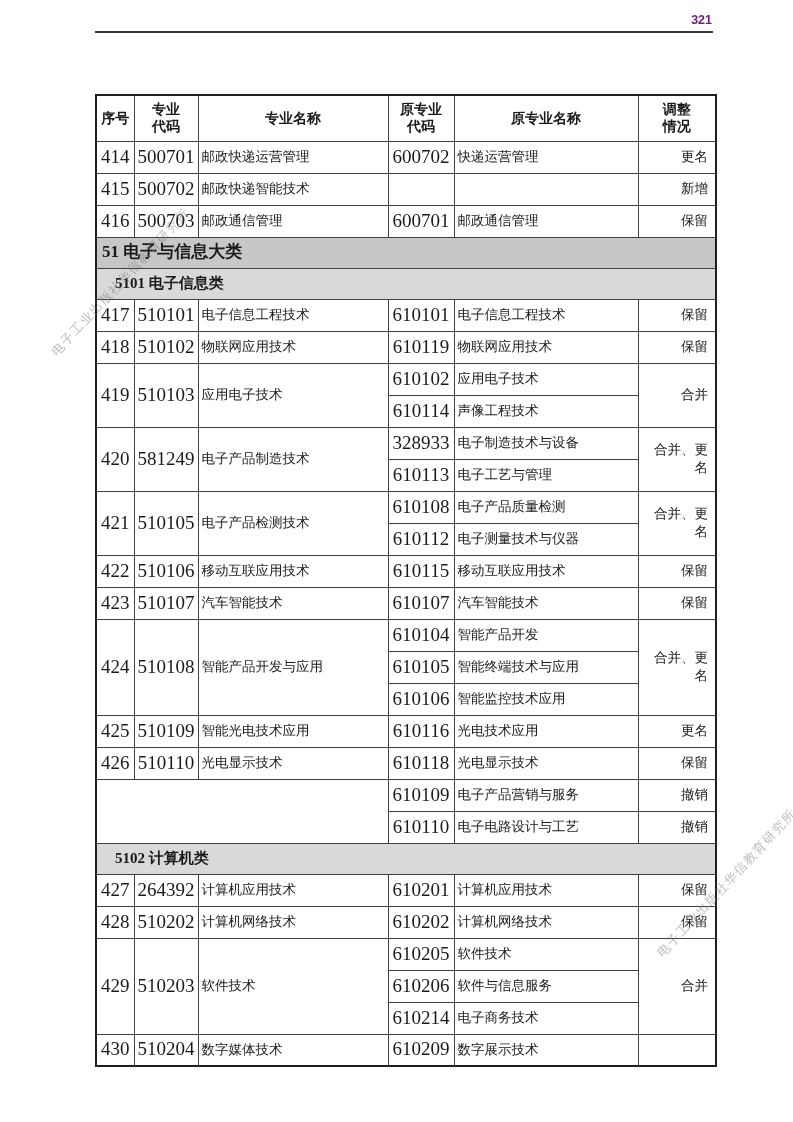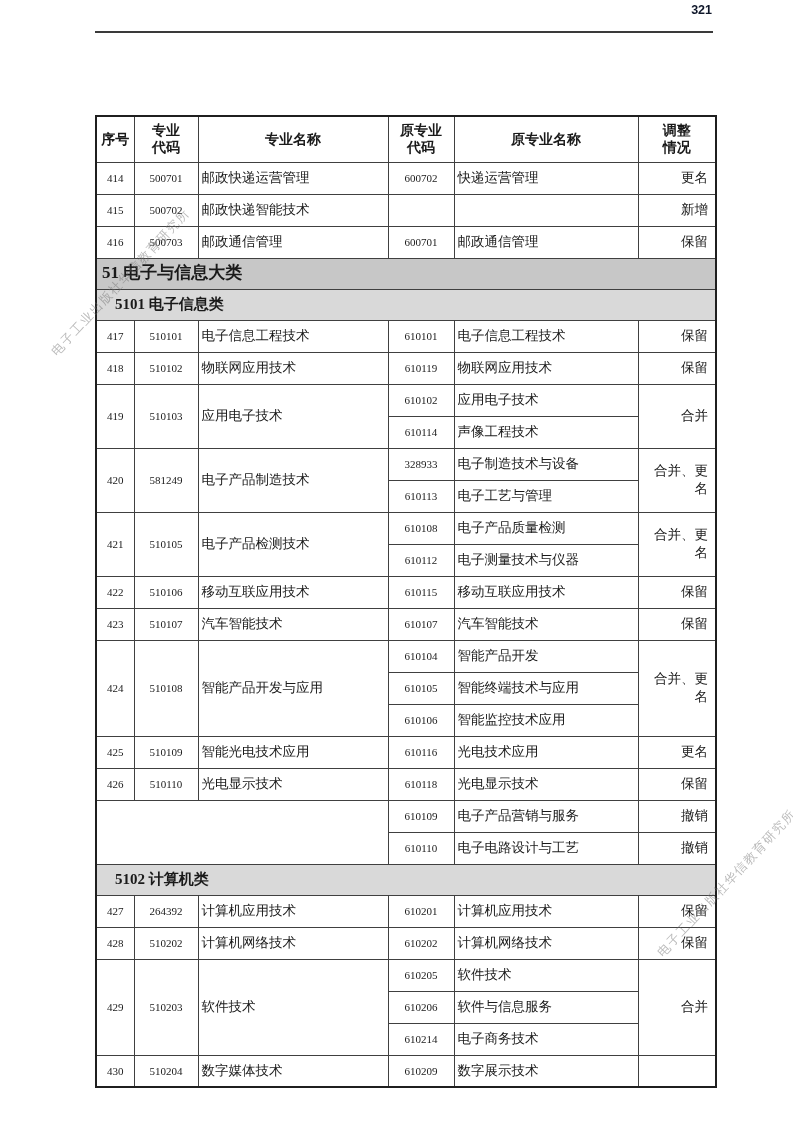--- a/index.html
+++ b/index.html
@@ -1,50 +1,49 @@
 <!DOCTYPE html>
 <html><head>
 <meta charset="utf-8">
 <style>
   html,body { margin:0; padding:0; }
   body {
     width:793px; height:1122px; position:relative; background:#ffffff;
     font-family:"Liberation Serif", serif; color:#1a1a1a; overflow:hidden;
   }
   .page-number {
-    position:absolute; top:3px; right:81px;
-    font-family:"Liberation Sans", sans-serif; font-weight:700; font-size:12.5px; color:#0f172a;
+    position:absolute; top:13px; right:81px;
+    font-family:"Liberation Sans", sans-serif; font-weight:700; font-size:12.5px; color:#701a75;
   }
   .header-rule {
     position:absolute; left:95px; top:31px; width:618px; height:2px; background:#3a3a3a;
   }
   table.doc-table {
     position:absolute; left:95px; top:94px; width:620px;
     border-collapse:collapse; table-layout:fixed;
     border:2px solid #1f1f1f;
-    margin-top:21px;
   }
   .doc-table th, .doc-table td {
     border:1px solid #404040; vertical-align:middle; overflow:hidden;
     line-height:1.3; padding:1px 2px;
   }
   .doc-table thead tr { height:46px; }
   .doc-table th {
     font-weight:700; font-size:14px; text-align:center; white-space:pre-line; line-height:1.25;
     background:#ffffff;
   }
   tr.data-row { height:32px; }
   tr.sec-row { height:31px; }
   tr.sec1 td {
     background:#c7c7c7; font-weight:700; font-size:17px; text-align:left; padding-left:5px;
   }
   tr.sec2 td {
     background:#d9d9d9; font-weight:700; font-size:15px; text-align:left; padding-left:18px;
   }
-  td.c-seq, td.c-code, td.c-oldcode { text-align:center; font-size:11px; }
+  td.c-seq, td.c-code, td.c-oldcode { text-align:center; font-size:19px; }
   td.c-name, td.c-oldname { text-align:left; font-size:13.5px; padding-left:3px; }
   td.c-adj { text-align:right; font-size:13.5px; padding:6px 7px; }
   td.c-merged { background:#ffffff; }
   .wm {
     position:absolute; white-space:nowrap; z-index:5; pointer-events:none;
     font-size:12.5px; letter-spacing:1.5px; color:rgba(110,110,110,0.48);
     transform:rotate(-47deg); transform-origin:center center;
   }
   #wm-top-left  { left:23px;  top:274px; }
   #wm-bottom-right { left:629px; top:875px; }

